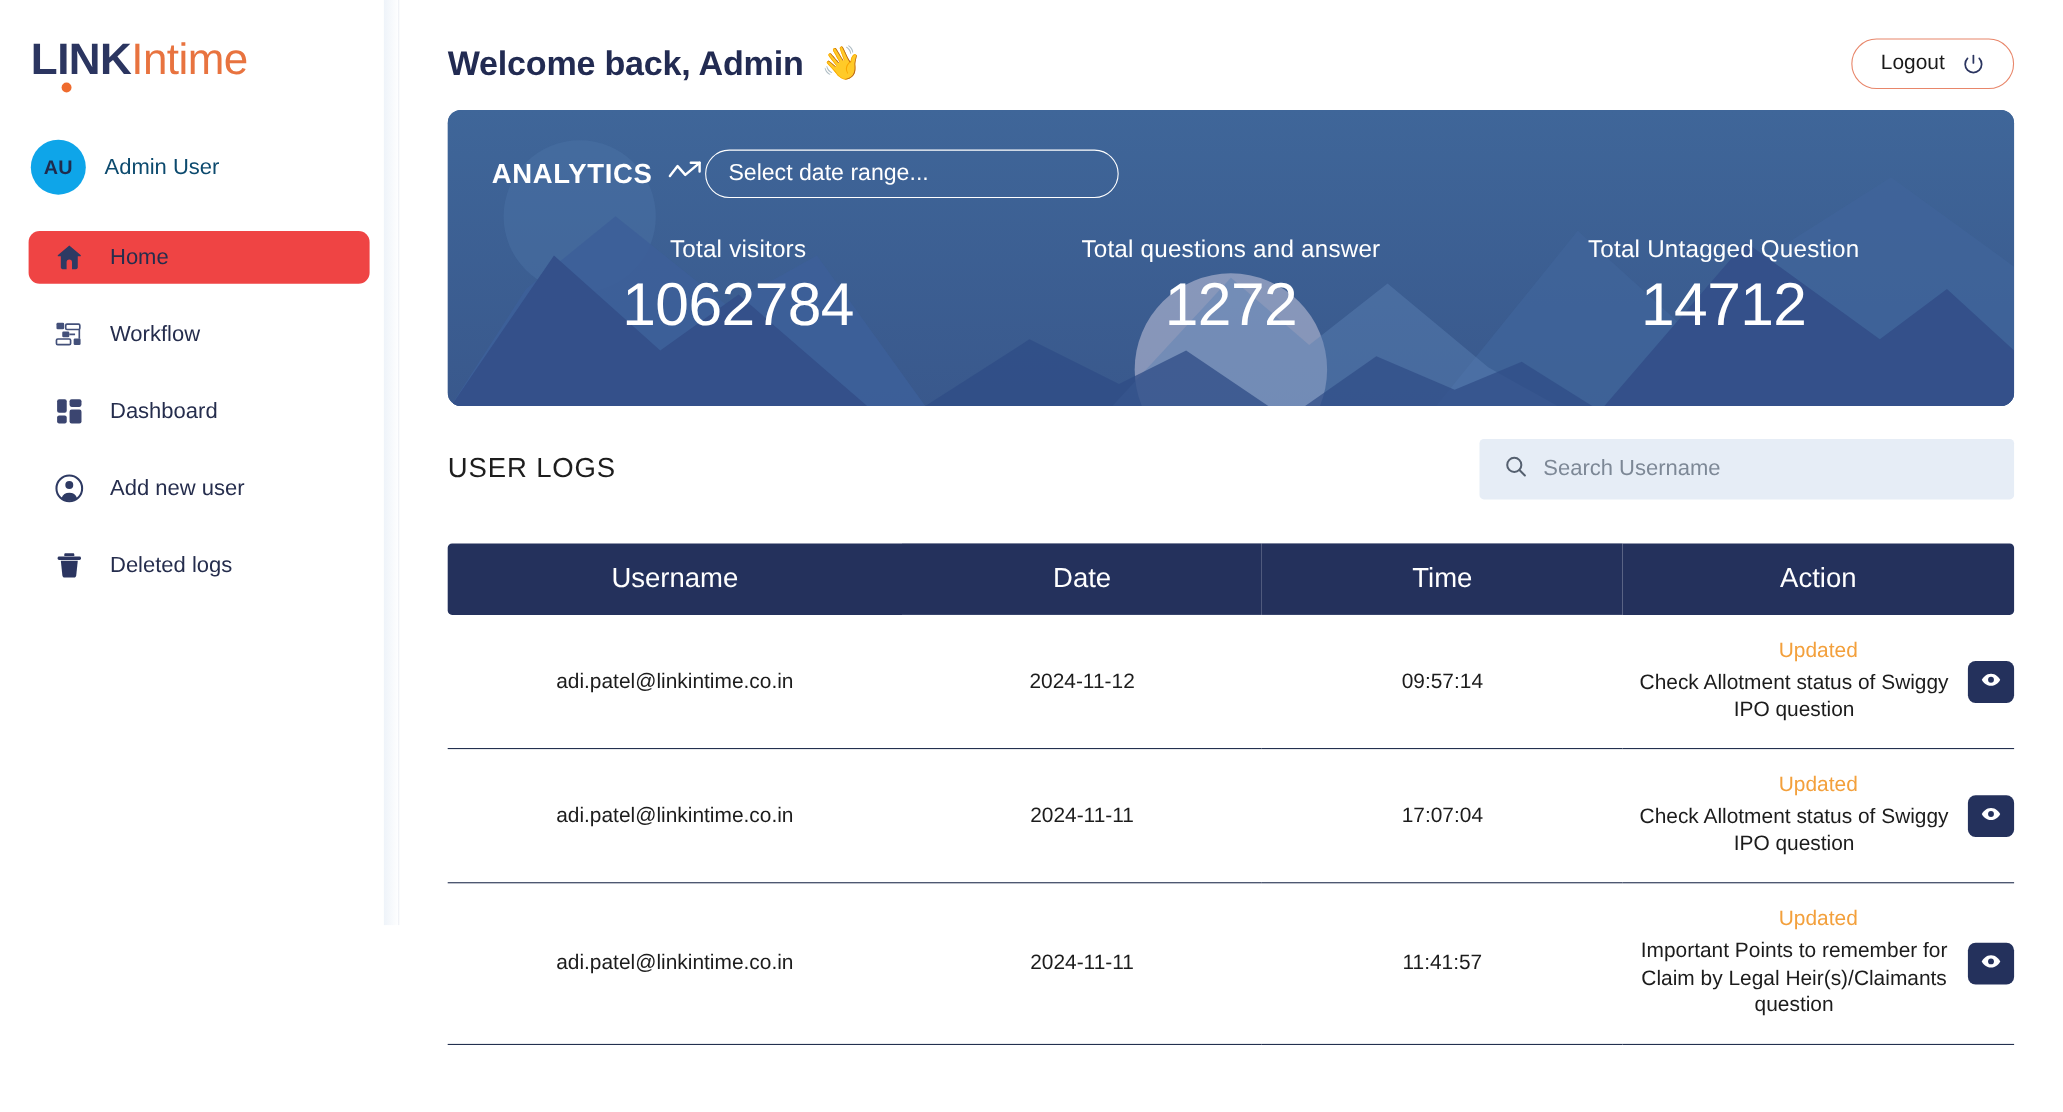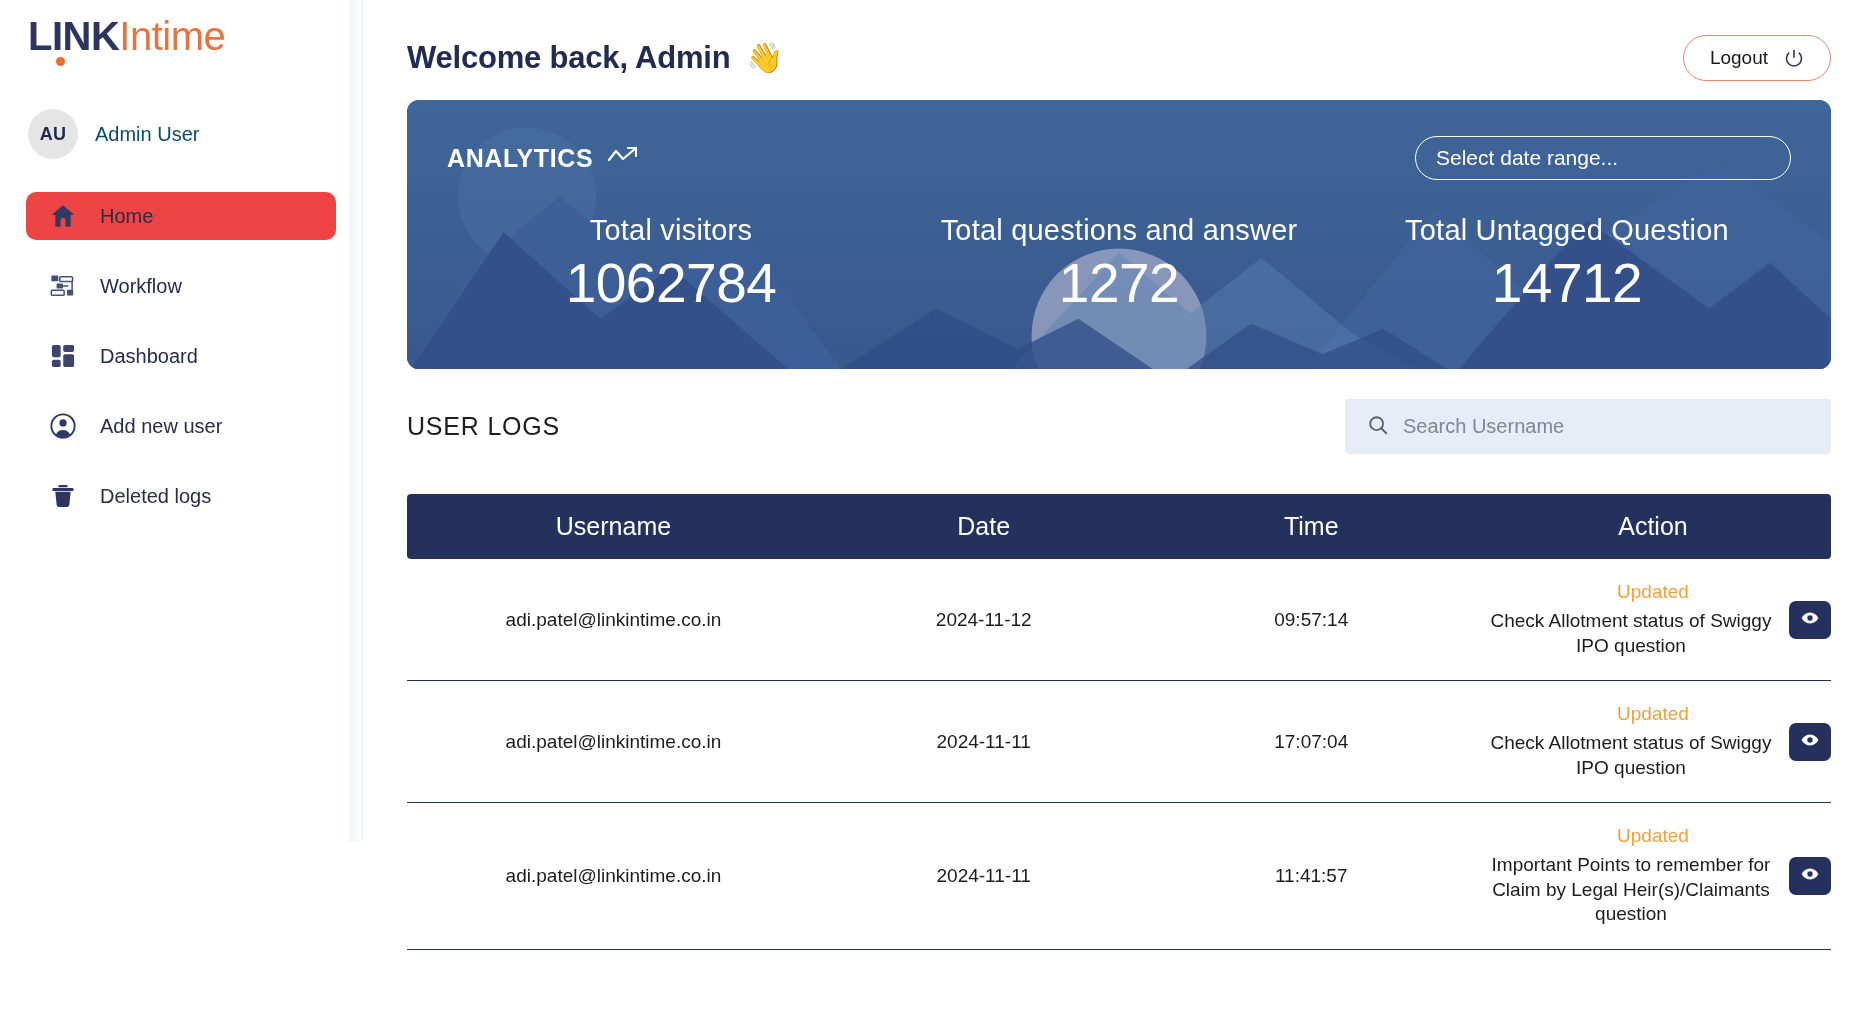--- a/index.html
+++ b/index.html
@@ -8,37 +8,38 @@
     font-family: "Liberation Sans", sans-serif;
     background: #ffffff; overflow: hidden;
   }
   .app { display: flex; width: 1875px; height: 1011px; }
 
   
   .sidebar {
     width: 363px; height: 841px; flex: 0 0 363px;
     background: #ffffff; position: relative;
     border-right: 1px solid #eef1f6;
+    padding-top: 18px;
   }
   .sidebar:after{
     content:""; position:absolute; right:-1px; top:0; width:14px; height:100%;
     background: linear-gradient(to right, rgba(225,234,245,.55), rgba(255,255,255,0));
   }
   .logo { padding: 16px 0 0 28px; position: relative; height: 78px; }
   .logo-text { font-size: 40px; letter-spacing: -0.5px; line-height: 1; white-space: nowrap; }
   .logo-link { font-weight: 700; color: #2b3560; }
   .logo-intime { font-weight: 300; color: #e8733f; }
   .logo-dot {
     position: absolute; left: 56px; top: 57px;
     width: 9px; height: 9px; border-radius: 50%; background: #ef6b2e;
   }
   .user-row { display: flex; align-items: center; gap: 17px; padding: 28px 0 0 28px; height: 84px; }
   .avatar {
     width: 50px; height: 50px; border-radius: 50%;
-    background: #e5e5e5; color: #1f2b4d;
+    background: #0ea5e9; color: #1f2b4d;
     display: flex; align-items: center; justify-content: center;
     font-size: 18px; font-weight: 600; letter-spacing: .3px;
   }
   .user-name { font-size: 20px; color: #0c4a6e; font-weight: 500; }
 
   .nav { margin-top: 30px; padding: 0 26px 0 26px; }
   .nav-item {
     display: flex; align-items: center; gap: 22px;
     height: 48px; padding-left: 22px; margin-bottom: 22px;
     border-radius: 10px; cursor: pointer;
@@ -64,31 +65,31 @@
   }
   .power { width: 20px; height: 20px; display: block; }
 
   
   .banner {
     position: relative; height: 269px; border-radius: 12px; overflow: hidden;
     background: linear-gradient(170deg, #3c6195 0%, #3a5d92 45%, #3f6296 100%);
   }
   .banner .art { position: absolute; inset: 0; }
   .banner-content { position: relative; z-index: 3; padding: 36px 40px 0 40px; }
-  .banner-row1 { display: flex; align-items: center; justify-content: space-between; }
+  .banner-row1 { display: flex; align-items: center; }
   .analytics { display: flex; align-items: center; gap: 14px; }
   .analytics-text { color: #fff; font-size: 25px; font-weight: 700; letter-spacing: .6px; }
   .daterange {
     border: 1.6px solid #ffffff; border-radius: 22px; height: 44px;
     width: 376px; display: flex; align-items: center; padding: 0 20px;
     color: #ffffff; font-size: 21px; background: transparent; cursor: pointer;
   }
   .stats { display: flex; margin-top: 34px; }
   .stat { flex: 1; text-align: center; color: #fff; }
-  .stat-label { font-size: 29px; font-weight: 400; letter-spacing: .2px; }
+  .stat-label { font-size: 22px; font-weight: 400; letter-spacing: .2px; }
   .stat-value { font-size: 55px; font-weight: 400; margin-top: 4px; letter-spacing: -0.5px; }
 
   
   .logs-head { display: flex; align-items: center; justify-content: space-between; margin-top: 30px; }
   .logs-title { font-size: 25px; color: #1d1d1d; letter-spacing: .8px; font-weight: 400; }
   .search {
     width: 486px; height: 55px; background: #e6edf6; border: none; border-radius: 4px;
     display: flex; align-items: center; gap: 14px; padding: 0 22px;
   }
   .search input {

